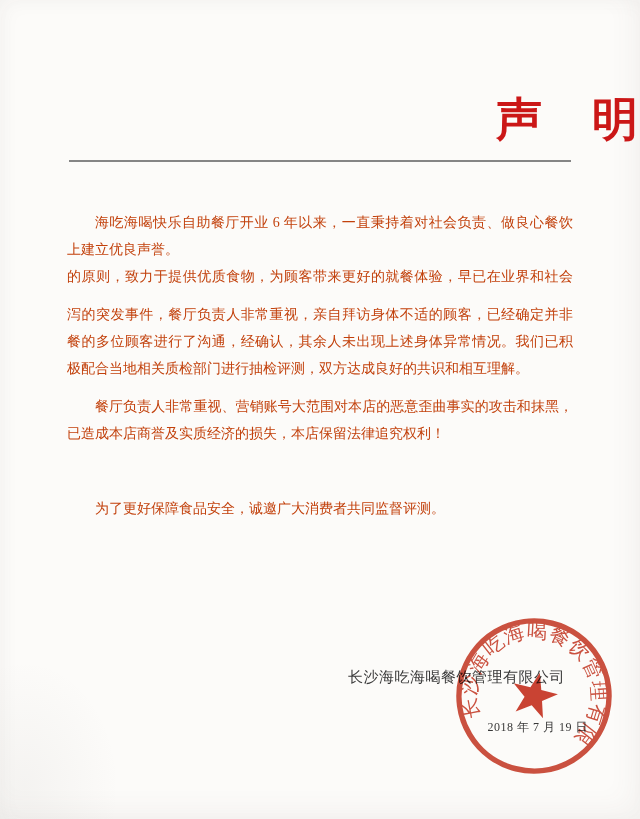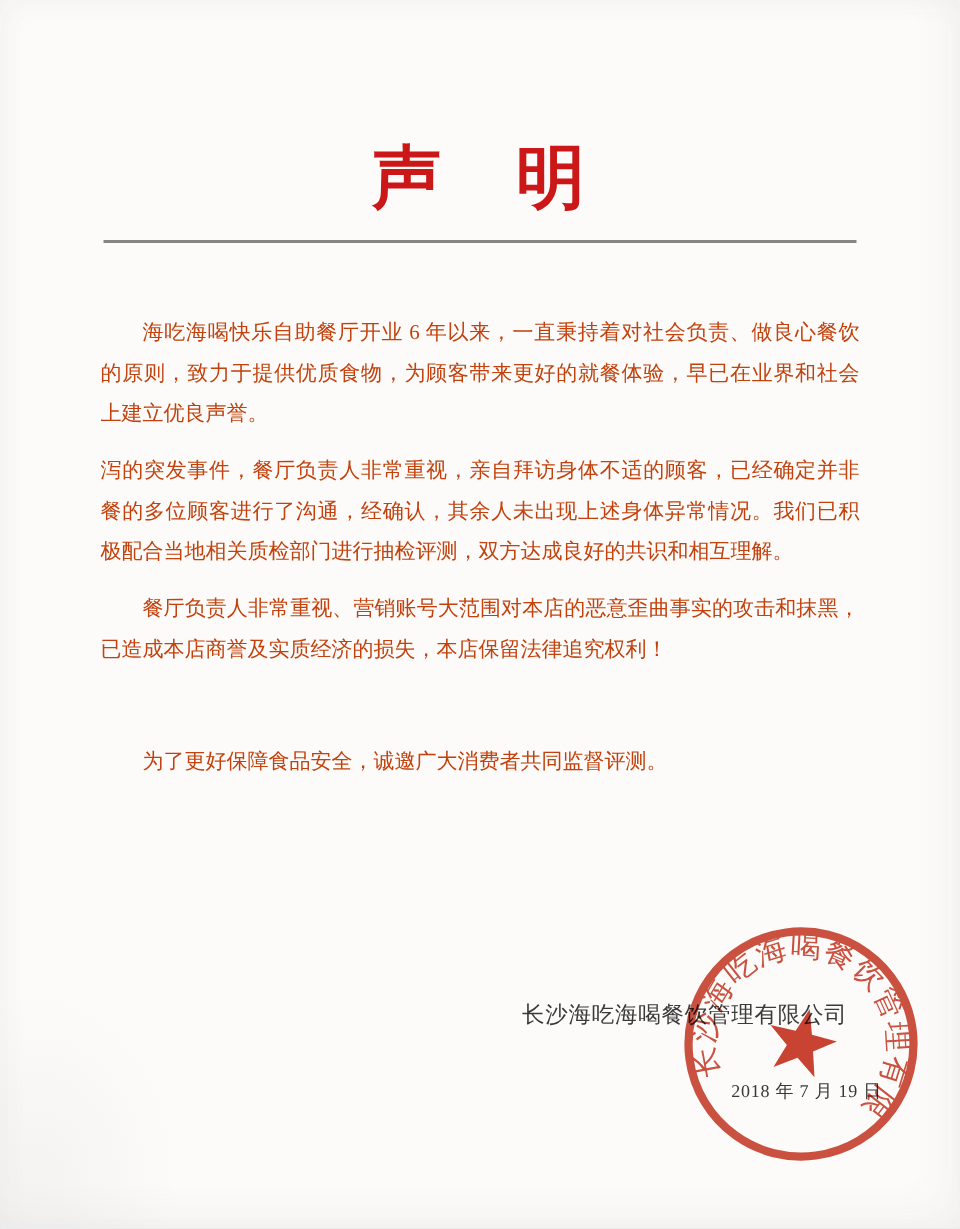--- a/index.html
+++ b/index.html
@@ -7,22 +7,22 @@
     position:relative;
     width:640px;height:819px;
     margin:0 auto;
     background:#fcfbf9;
     overflow:hidden;
     font-family:"Liberation Serif","DejaVu Serif",serif;
     box-shadow:inset -8px -10px 26px rgba(90,85,80,.05), inset 5px 4px 18px rgba(90,85,80,.03);
   }
   .title{
     position:absolute;top:88px;left:0;width:100%;
-    text-align:center;
-    font-family:Liberation Serif, serif;
+    text-align:right;
+    font-family:Liberation Sans, sans-serif;
     font-weight:700;
     font-size:46px;line-height:62px;
     color:#cb1717;
     letter-spacing:2px;
   }
   .rule{
     position:absolute;top:160px;left:69px;width:502px;height:2px;
     background:#858585;
   }
   .body-text{
@@ -58,22 +58,22 @@
 
 <div class="page">
 
   <div class="title">声　明</div>
 
   <div class="rule"></div>
 
   <div class="body-text">
     <div class="para">
       <div class="line first fill">海吃海喝快乐自助餐厅开业 6 年以来，一直秉持着对社会负责、做良心餐饮</div>
+      <div class="line">上建立优良声誉。</div>
       <div class="line fill">的原则，致力于提供优质食物，为顾客带来更好的就餐体验，早已在业界和社会</div>
-      <div class="line">上建立优良声誉。</div>
     </div>
     <div class="para">
       <div class="line fill">泻的突发事件，餐厅负责人非常重视，亲自拜访身体不适的顾客，已经确定并非</div>
       <div class="line fill">餐的多位顾客进行了沟通，经确认，其余人未出现上述身体异常情况。我们已积</div>
       <div class="line">极配合当地相关质检部门进行抽检评测，双方达成良好的共识和相互理解。</div>
     </div>
     <div class="para">
       <div class="line first fill">餐厅负责人非常重视、营销账号大范围对本店的恶意歪曲事实的攻击和抹黑，</div>
       <div class="line">已造成本店商誉及实质经济的损失，本店保留法律追究权利！</div>
     </div>

